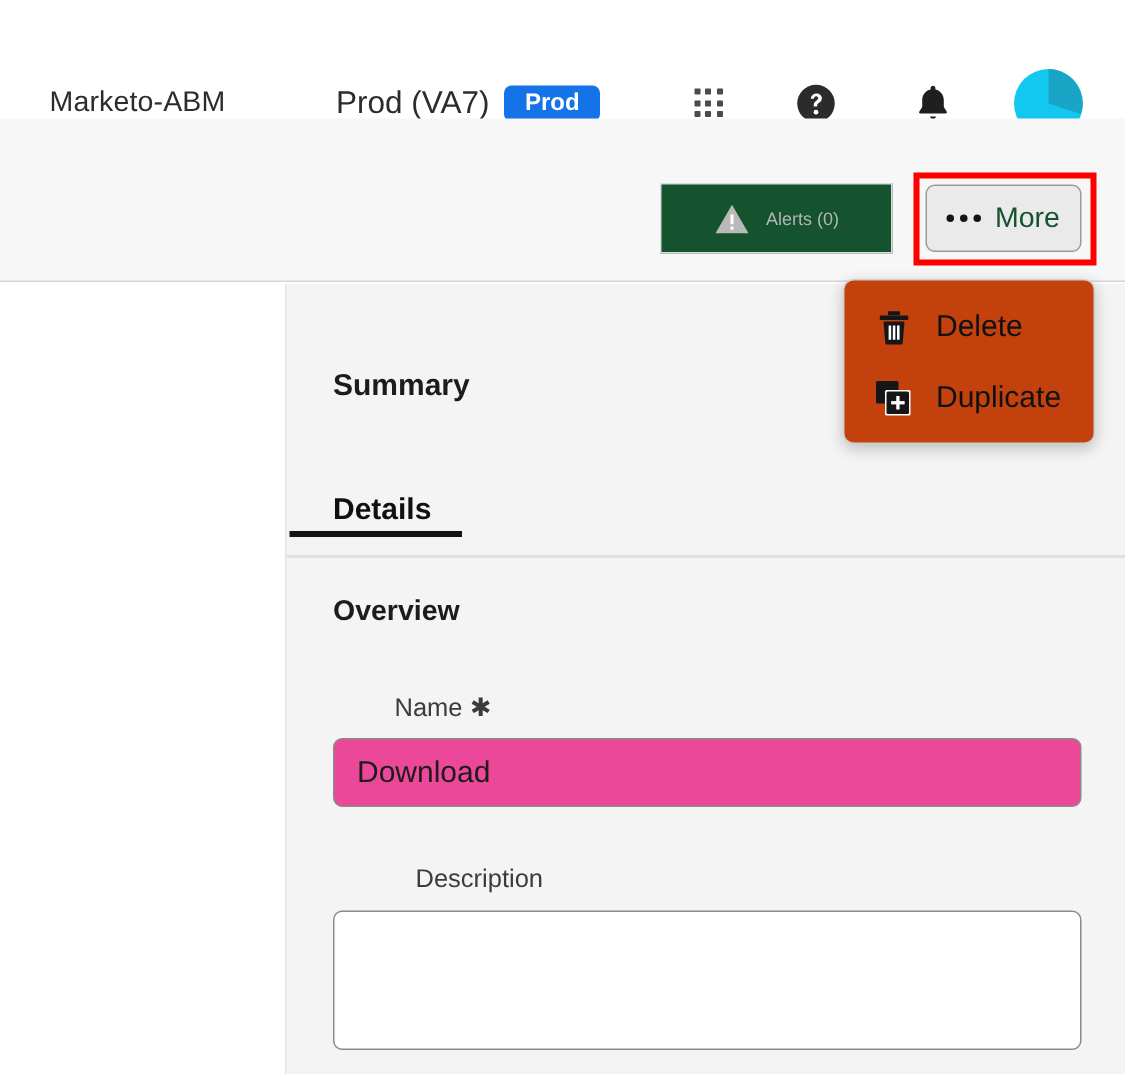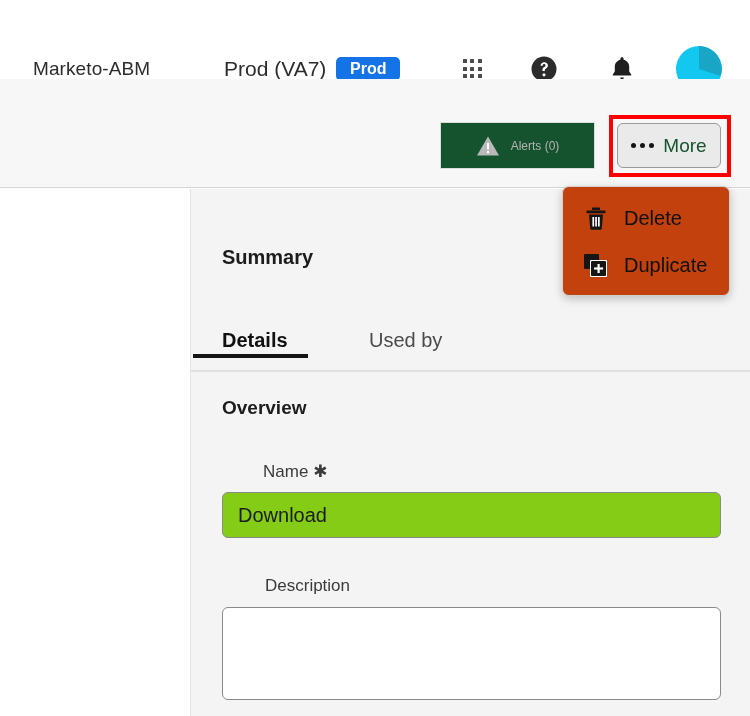--- a/index.html
+++ b/index.html
@@ -156,27 +156,27 @@
   #tab-usedby  { left: 178px; }
 
   .overview-title {
     position: absolute; left: 31px; top: 208px;
     font-size: 19px; font-weight: 700; color: #1c1c1c;
   }
   .field-label {
     position: absolute; font-size: 17px; color: #3b3b3b; margin-left: 41px;
   }
   #name-label { left: 31px; top: 272px; }
-  #desc-label { left: 33px; top: 387px; }
+  #desc-label { left: 45px; top: 387px; }
   .req-star { display: inline-block; margin-left: 5px; font-size: 17px; }
 
   .text-input {
     position: absolute; left: 31px; top: 303px;
     width: 499px; height: 46px;
-    background: #84cc16;
+    background: #ec4899;
     border: 1px solid #8a8a8a;
     border-radius: 6px;
     font-family: "Liberation Sans", sans-serif;
     font-size: 20px; color: #1c1c1c;
     padding: 0 15px;
     outline: none;
   }
   .text-area {
     position: absolute; left: 31px; top: 418px;
     width: 499px; height: 93px;
@@ -290,21 +290,20 @@
 </div>
 
 <div class="left-pane"></div>
 
 <div class="right-pane">
 
   <div class="summary-title">Summary</div>
 
   <div class="tabs">
     <div class="tab active" id="tab-details">Details</div>
-    <div class="tab" id="tab-usedby">Used by</div>
   </div>
   <div class="tab-underline"></div>
 
   <div class="overview-title">Overview</div>
 
   <div class="field-label" id="name-label">
     <span>Name</span><span class="req-star">✱</span>
   </div>
 
   <input class="text-input" type="text" value="Download" style="">

